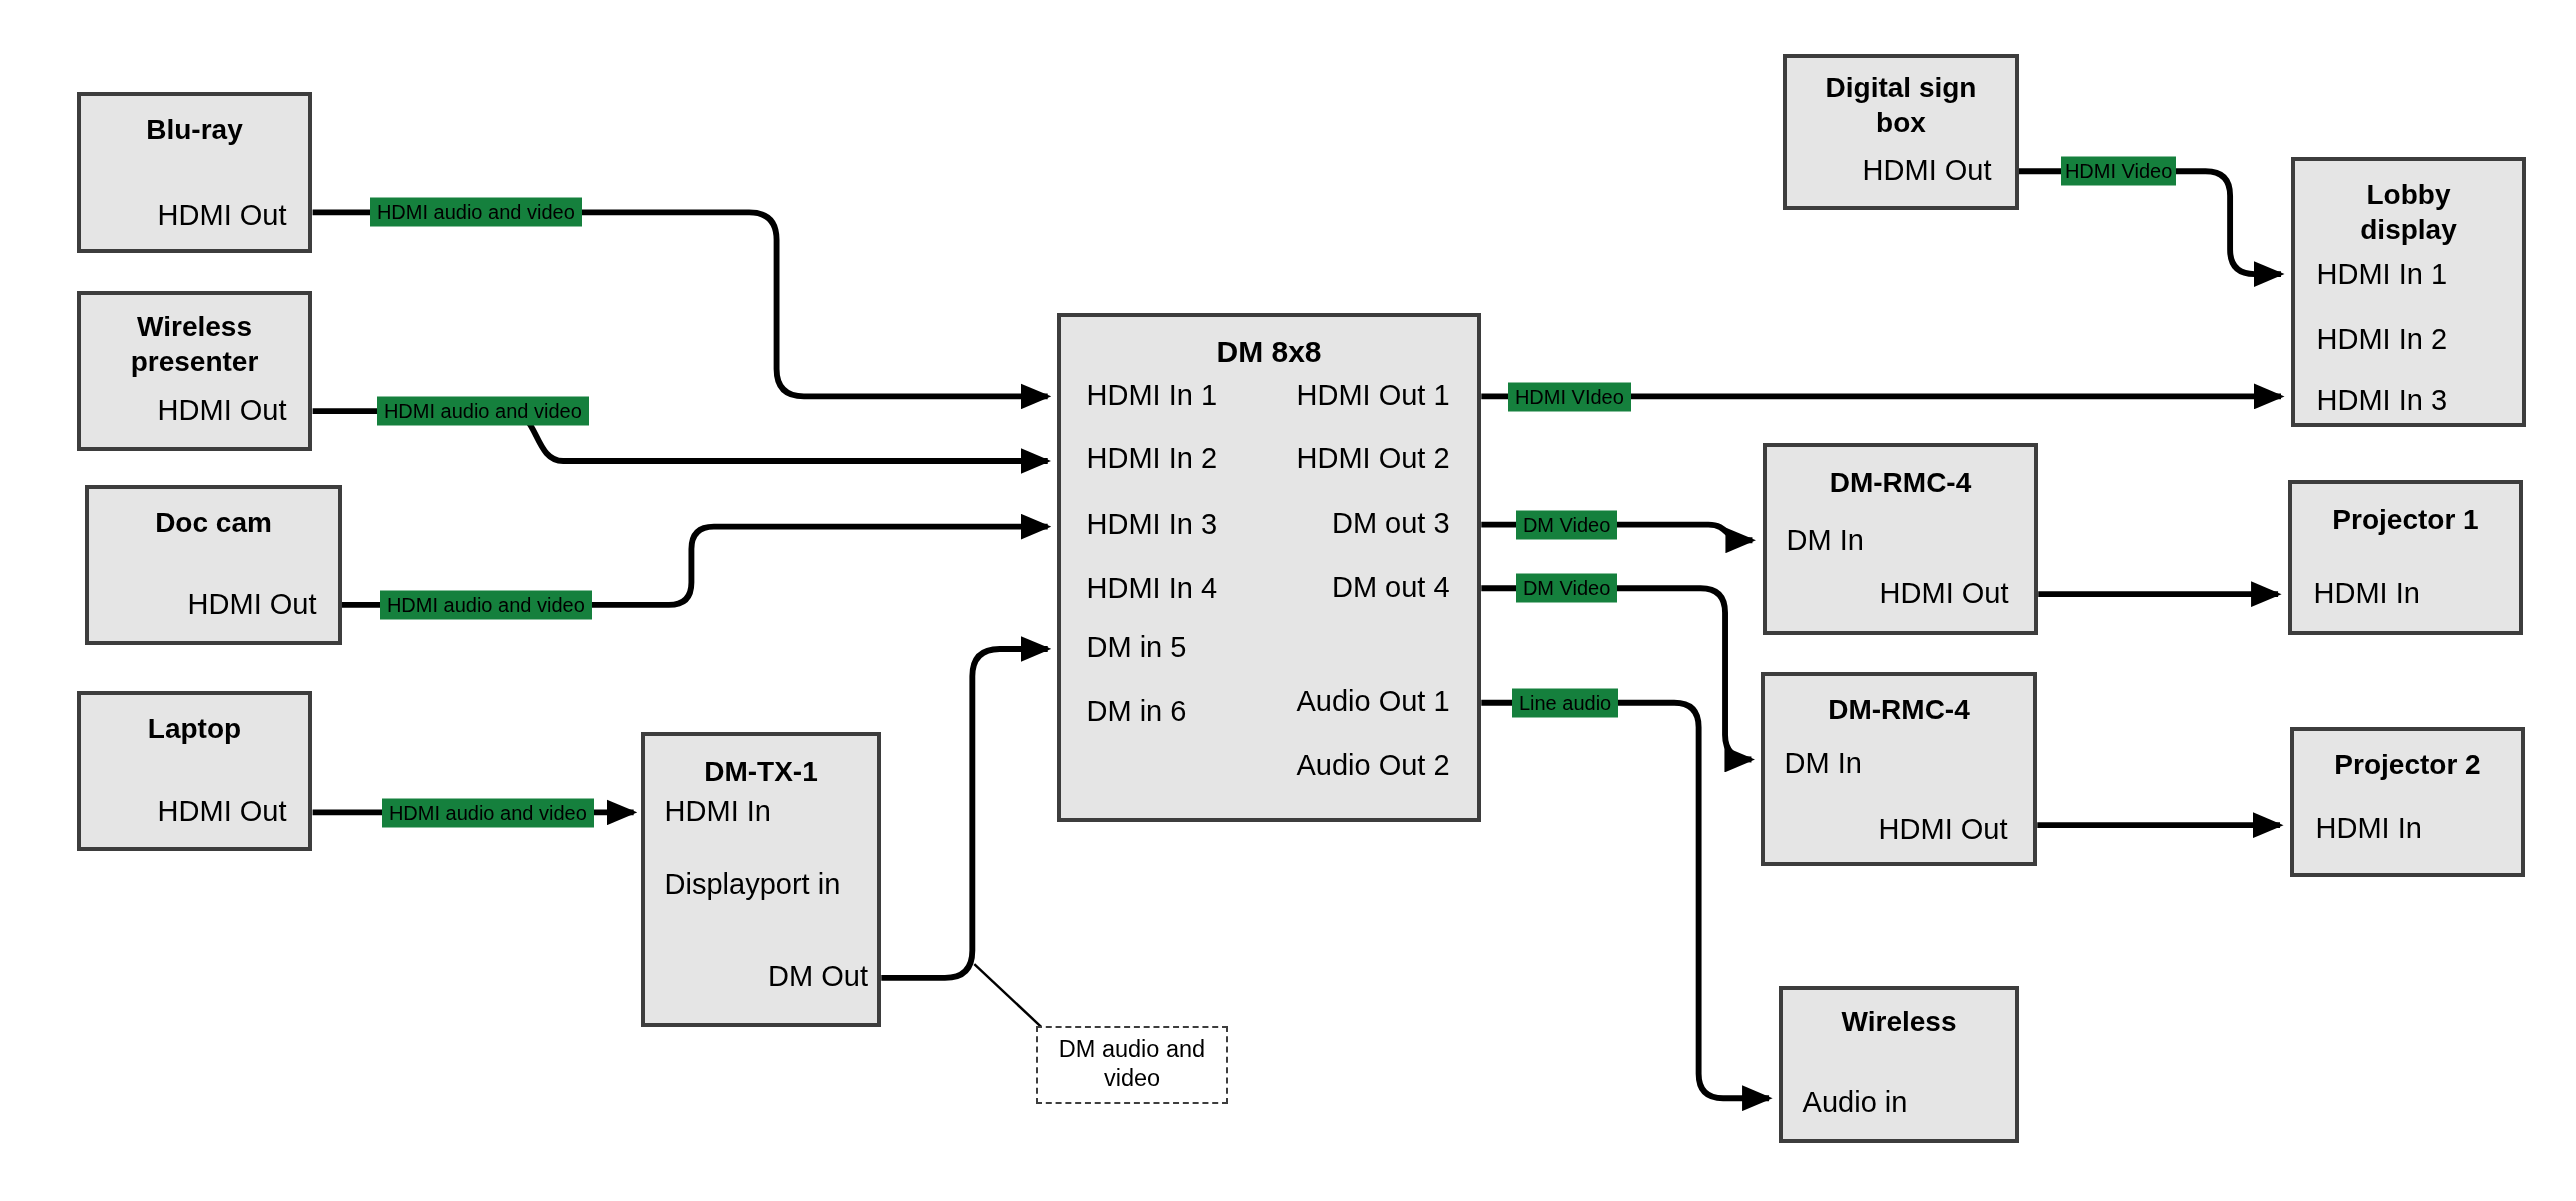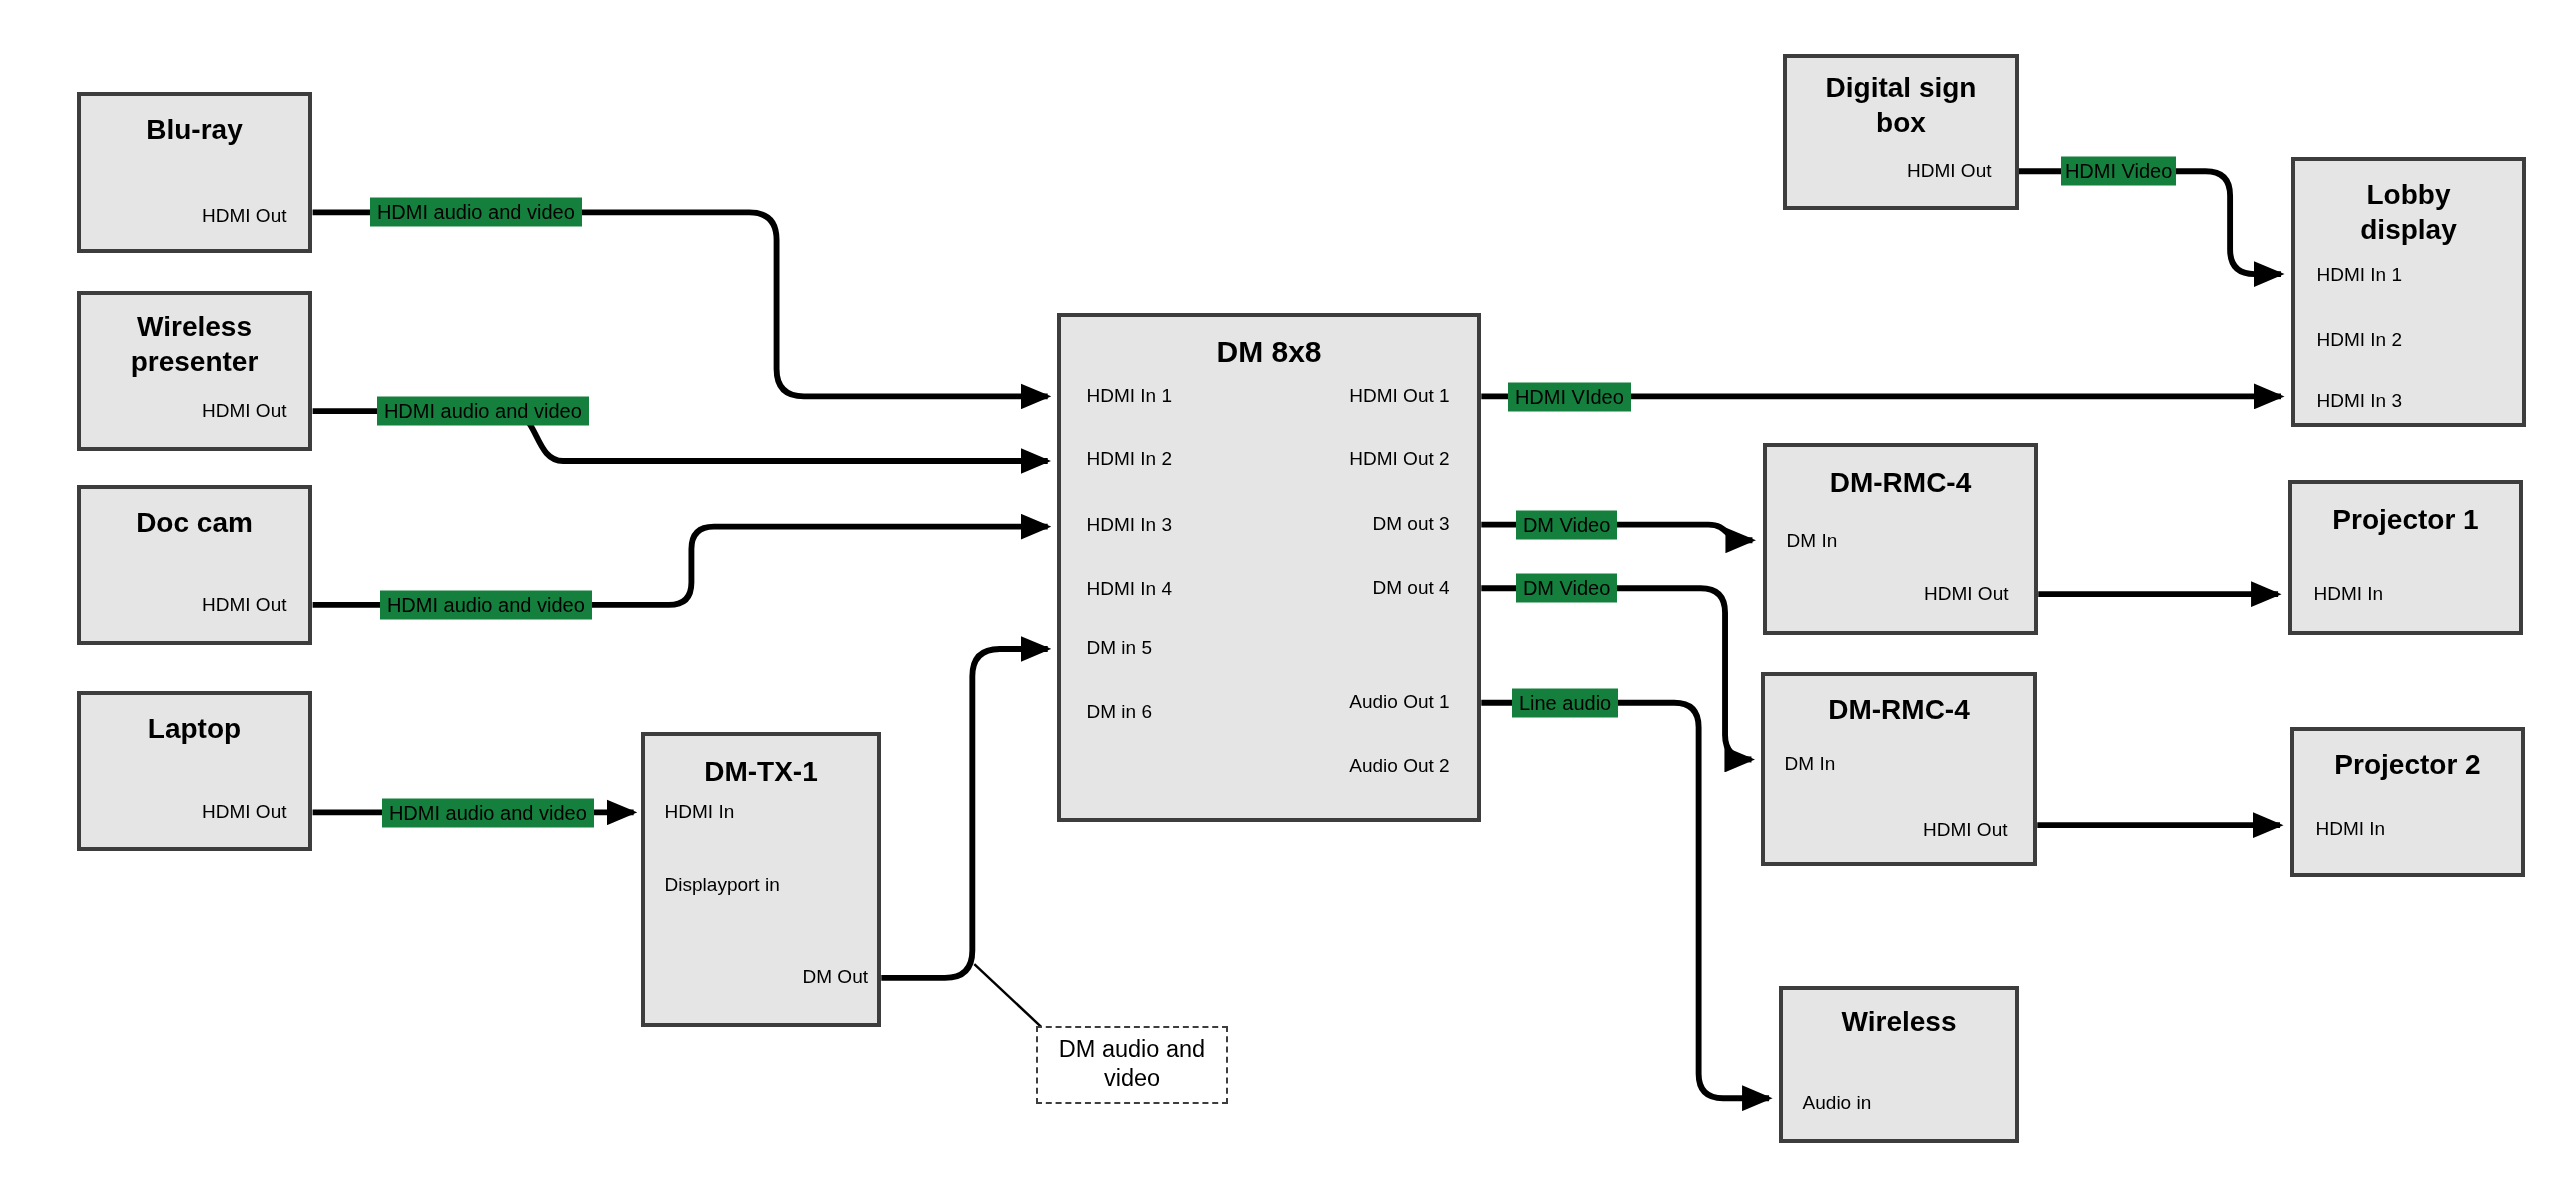--- a/index.html
+++ b/index.html
@@ -8,21 +8,21 @@
     font-family:"Liberation Sans","DejaVu Sans",sans-serif;color:#000;
   }
   #wires{position:absolute;left:0;top:0;width:2576px;height:1201px;}
   .node{
     position:absolute;background:#e5e5e5;border:4.9px solid #3d3d3d;box-sizing:border-box;
   }
   .node-title{
     font-weight:bold;font-size:28px;line-height:35px;text-align:center;
   }
   .port{
-    position:absolute;font-size:19px;line-height:31px;white-space:nowrap;
+    position:absolute;font-size:29px;line-height:31px;white-space:nowrap;
   }
   .port.right{text-align:right;}
   .conn-label{
     position:absolute;transform:translateY(-50%);background:#15803d;
     font-size:20px;line-height:29px;padding:0 6.9px;white-space:nowrap;
   }
   .callout{
     position:absolute;border:2px dashed #3d3d3d;background:#ffffff;box-sizing:border-box;
     font-size:23.5px;line-height:29px;text-align:center;padding-top:6.9px;
   }
@@ -58,21 +58,21 @@
   <div class="node" style="left:77px;top:92px;width:235px;height:161px;">
     <div class="node-title" style="margin-top:15.7px;">Blu-ray</div>
     <div class="port right" style="right:21.5px;top:104px;">HDMI Out</div>
   </div>
 
   <div class="node" style="left:77px;top:291px;width:235px;height:160px;">
     <div class="node-title" style="margin-top:13.7px;">Wireless presenter</div>
     <div class="port right" style="right:21.5px;top:100px;">HDMI Out</div>
   </div>
 
-  <div class="node" style="left:77px;top:485px;width:235px;height:160px;">
+  <div class="node" style="left:85px;top:485px;width:257px;height:160px;">
     <div class="node-title" style="margin-top:15.7px;">Doc cam</div>
     <div class="port right" style="right:21.5px;top:100px;">HDMI Out</div>
   </div>
 
   <div class="node" style="left:77px;top:691px;width:235px;height:160px;">
     <div class="node-title" style="margin-top:15.7px;">Laptop</div>
     <div class="port right" style="right:21.5px;top:101px;">HDMI Out</div>
   </div>
 
   <div class="node" style="left:641px;top:732px;width:240px;height:295px;">

